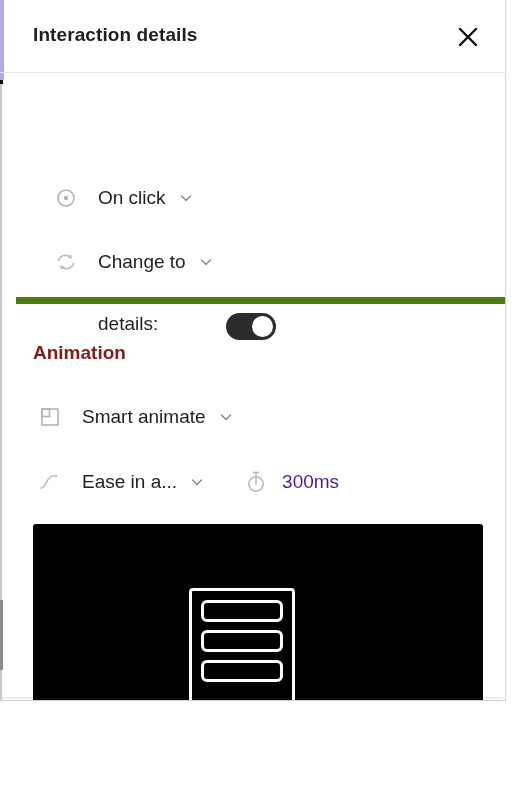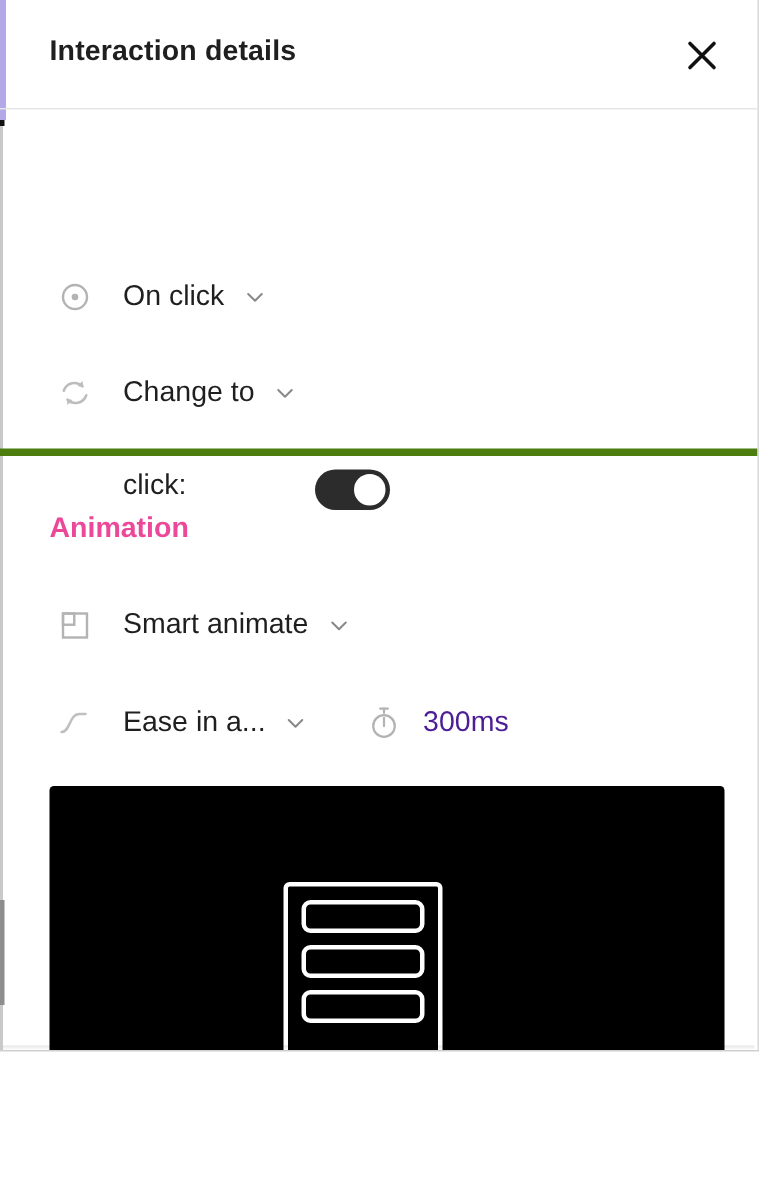--- a/index.html
+++ b/index.html
@@ -86,25 +86,25 @@
     right: 22px;
     top: 22px;
     width: 30px;
     height: 30px;
     cursor: pointer;
   }
 
   
   .trigger-section {
     position: absolute;
-    left: 0;
+    left: 16px;
     top: 73px;
     right: 0;
     height: 231px;
-    border-bottom: 5px solid #4d7c0f;
+    border-bottom: 7px solid #4d7c0f;
     box-sizing: border-box;
   }
 
   .row {
     position: absolute;
     display: flex;
     align-items: center;
   }
   .row-icon {
     width: 24px;
@@ -173,21 +173,21 @@
     top: 304px;
     right: 0;
     bottom: 0;
   }
   .anim-title {
     position: absolute;
     left: 33px;
     top: 38px;
     font-size: 19px;
     font-weight: bold;
-    color: #ec4899;
+    color: #7f1d1d;
   }
 
   .row-anim-type { left: 38px; top: 101px; }
   .row-anim-type .row-label { margin-left: 20px; text-align: right; }
   .row-anim-type .chev { margin-left: 11px; }
 
   .row-easing { left: 38px; top: 166px; }
   .row-easing .row-label { margin-left: 20px; text-align: center; }
   .row-easing .chev { margin-left: 11px; }
   .duration-group {
@@ -293,21 +293,21 @@
         </span>
         <span class="row-label">Change to</span>
         <span class="chev">
           <svg width="16" height="16" viewBox="0 0 16 16" aria-hidden="true">
             <path d="M3.5 6 L8 10.5 L12.5 6" stroke="#8a8a8a" stroke-width="1.4" fill="none" stroke-linecap="round" stroke-linejoin="round"></path>
           </svg>
         </span>
       </div>
 
       <div class="row row-toggle">
-        <span class="toggle-label">click:</span>
+        <span class="toggle-label">details:</span>
         <span class="switch">
           <span class="knob"></span>
         </span>
       </div>
 
     </div>
 
     <div class="anim-section">
 
       <div class="anim-title">Animation</div>

